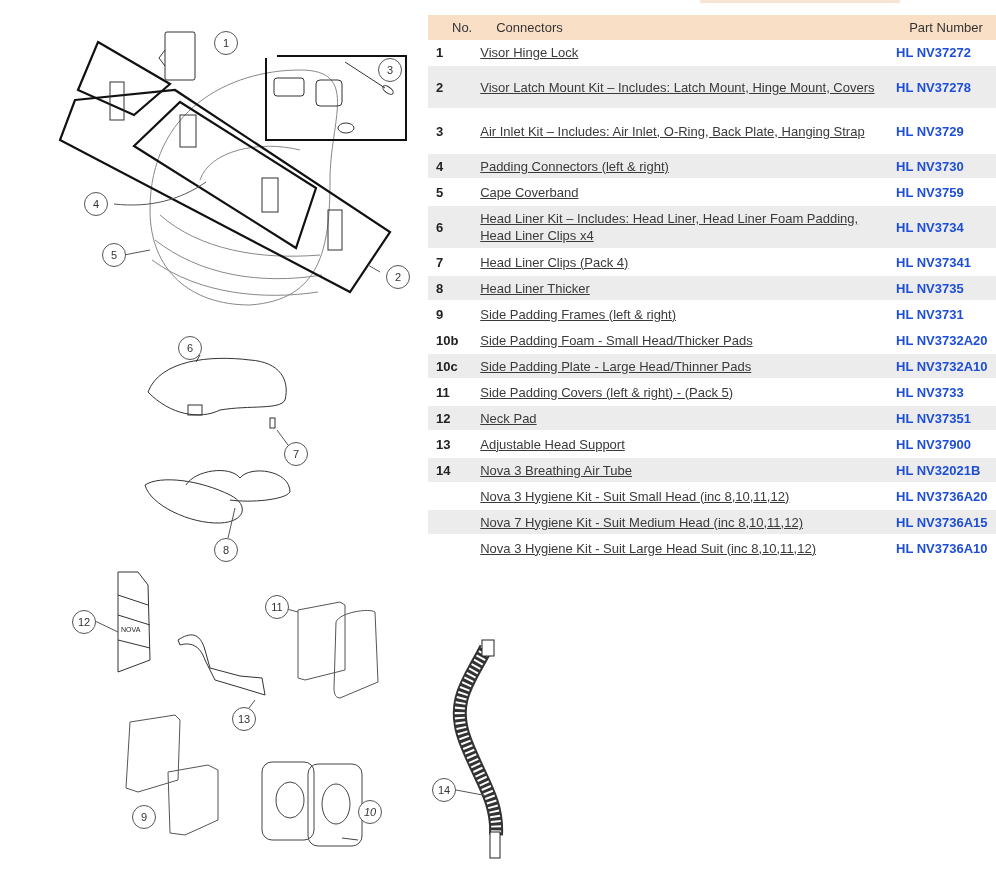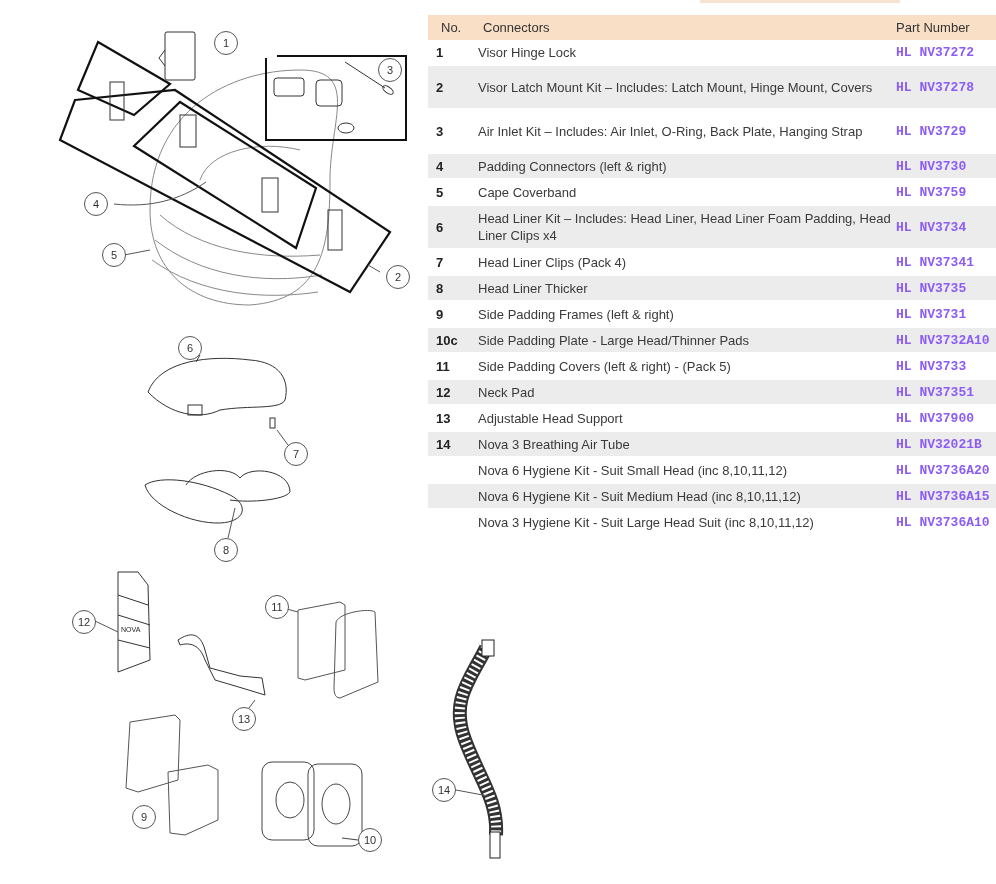--- a/index.html
+++ b/index.html
@@ -1,28 +1,28 @@
 <!DOCTYPE html>
 <html><head>
 <meta charset="utf-8">
 <style>
   html,body{margin:0;padding:0;background:#fff;}
   body{width:996px;height:884px;position:relative;overflow:hidden;font-family:"Liberation Sans",sans-serif;color:#2a2a2a;}
   .diagram{position:absolute;left:0;top:0;width:996px;height:884px;}
   .diagram svg{position:absolute;left:0;top:0;}
   .callout{position:absolute;width:22px;height:22px;border:1px solid #555;border-radius:50%;background:#fff;font-size:11px;line-height:22px;text-align:center;color:#333;}
   table.parts{position:absolute;left:428px;top:15px;width:568px;border-collapse:collapse;font-size:13px;}
-  table.parts th{background:#f9dfc6;font-weight:normal;text-align:left;height:25px;padding:0 0 0 13px;color:#333;}
+  table.parts th{background:#f9dfc6;font-weight:normal;text-align:left;height:25px;padding:0 0 0 24px;color:#333;}
   table.parts td{padding:0 0 0 8px;vertical-align:middle;border-bottom:2px solid #fff;}
   table.parts tr.odd td{background:#fff;}
   table.parts tr.even td{background:#ececec;}
   table.parts td.no{width:34px;font-weight:bold;color:#222;}
-  table.parts td.desc{color:#3a3a3a;line-height:17px;}
-  table.parts td.pn{width:100px;font-weight:bold;color:#8b5cf6;white-space:nowrap;padding-left:4px;font-family:Liberation Mono, monospace;}
-  table.parts th.pn{padding-left:4px;}
+  table.parts td.desc{color:#3a3a3a;line-height:17px;text-decoration:underline;}
+  table.parts td.pn{width:100px;font-weight:bold;color:#1d4ed8;white-space:nowrap;padding-left:4px;}
+  table.parts th.pn{padding-left:4px;text-align:center;}
   tr.h1 td{height:24px;}
   tr.h2 td{height:42px;}
   .deco-bar{position:absolute;top:0;height:3px;background:#f6e3d2;}
 </style>
 </head>
 <body>
 
 <div class="deco-bar" style="left:700px;width:200px;"></div>
 
 <div class="diagram">
@@ -124,21 +124,21 @@
 
   <div class="callout" style="left:214px;top:31px;">1</div>
   <div class="callout" style="left:386px;top:265px;">2</div>
   <div class="callout" style="left:378px;top:58px;">3</div>
   <div class="callout" style="left:84px;top:192px;">4</div>
   <div class="callout" style="left:102px;top:243px;">5</div>
   <div class="callout" style="left:178px;top:336px;">6</div>
   <div class="callout" style="left:284px;top:442px;">7</div>
   <div class="callout" style="left:214px;top:538px;">8</div>
   <div class="callout" style="left:132px;top:805px;">9</div>
-  <div class="callout" style="left:358px;top:828px;">10</div>
+  <div class="callout" style="left:358px;top:800px;font-style:italic;">10</div>
   <div class="callout" style="left:265px;top:595px;">11</div>
   <div class="callout" style="left:72px;top:610px;">12</div>
   <div class="callout" style="left:232px;top:707px;">13</div>
   <div class="callout" style="left:432px;top:778px;">14</div>
 </div>
 
 <table class="parts">
   <thead>
     <tr>
       <th>No.</th>
@@ -185,20 +185,25 @@
       <tr class="even h1">
         <td class="no">8</td>
         <td class="desc">Head Liner Thicker</td>
         <td class="pn">HL NV3735</td>
       </tr>
       <tr class="odd h1">
         <td class="no">9</td>
         <td class="desc">Side Padding Frames (left &amp; right)</td>
         <td class="pn">HL NV3731</td>
       </tr>
+      <tr class="odd h1">
+        <td class="no">10b</td>
+        <td class="desc">Side Padding Foam - Small Head/Thicker Pads</td>
+        <td class="pn">HL NV3732A20</td>
+      </tr>
       <tr class="even h1">
         <td class="no">10c</td>
         <td class="desc">Side Padding Plate - Large Head/Thinner Pads</td>
         <td class="pn">HL NV3732A10</td>
       </tr>
       <tr class="odd h1">
         <td class="no">11</td>
         <td class="desc">Side Padding Covers (left &amp; right) - (Pack 5)</td>
         <td class="pn">HL NV3733</td>
       </tr>
@@ -212,26 +217,26 @@
         <td class="desc">Adjustable Head Support</td>
         <td class="pn">HL NV37900</td>
       </tr>
       <tr class="even h1">
         <td class="no">14</td>
         <td class="desc">Nova 3 Breathing Air Tube</td>
         <td class="pn">HL NV32021B</td>
       </tr>
       <tr class="odd h1">
         <td class="no"></td>
-        <td class="desc">Nova 6 Hygiene Kit - Suit Small Head (inc 8,10,11,12)</td>
+        <td class="desc">Nova 3 Hygiene Kit - Suit Small Head (inc 8,10,11,12)</td>
         <td class="pn">HL NV3736A20</td>
       </tr>
       <tr class="even h1">
         <td class="no"></td>
-        <td class="desc">Nova 6 Hygiene Kit - Suit Medium Head (inc 8,10,11,12)</td>
+        <td class="desc">Nova 7 Hygiene Kit - Suit Medium Head (inc 8,10,11,12)</td>
         <td class="pn">HL NV3736A15</td>
       </tr>
       <tr class="odd h1">
         <td class="no"></td>
         <td class="desc">Nova 3 Hygiene Kit -  Suit Large Head Suit (inc 8,10,11,12)</td>
         <td class="pn">HL NV3736A10</td>
       </tr>
     </tbody>
 </table>
 

